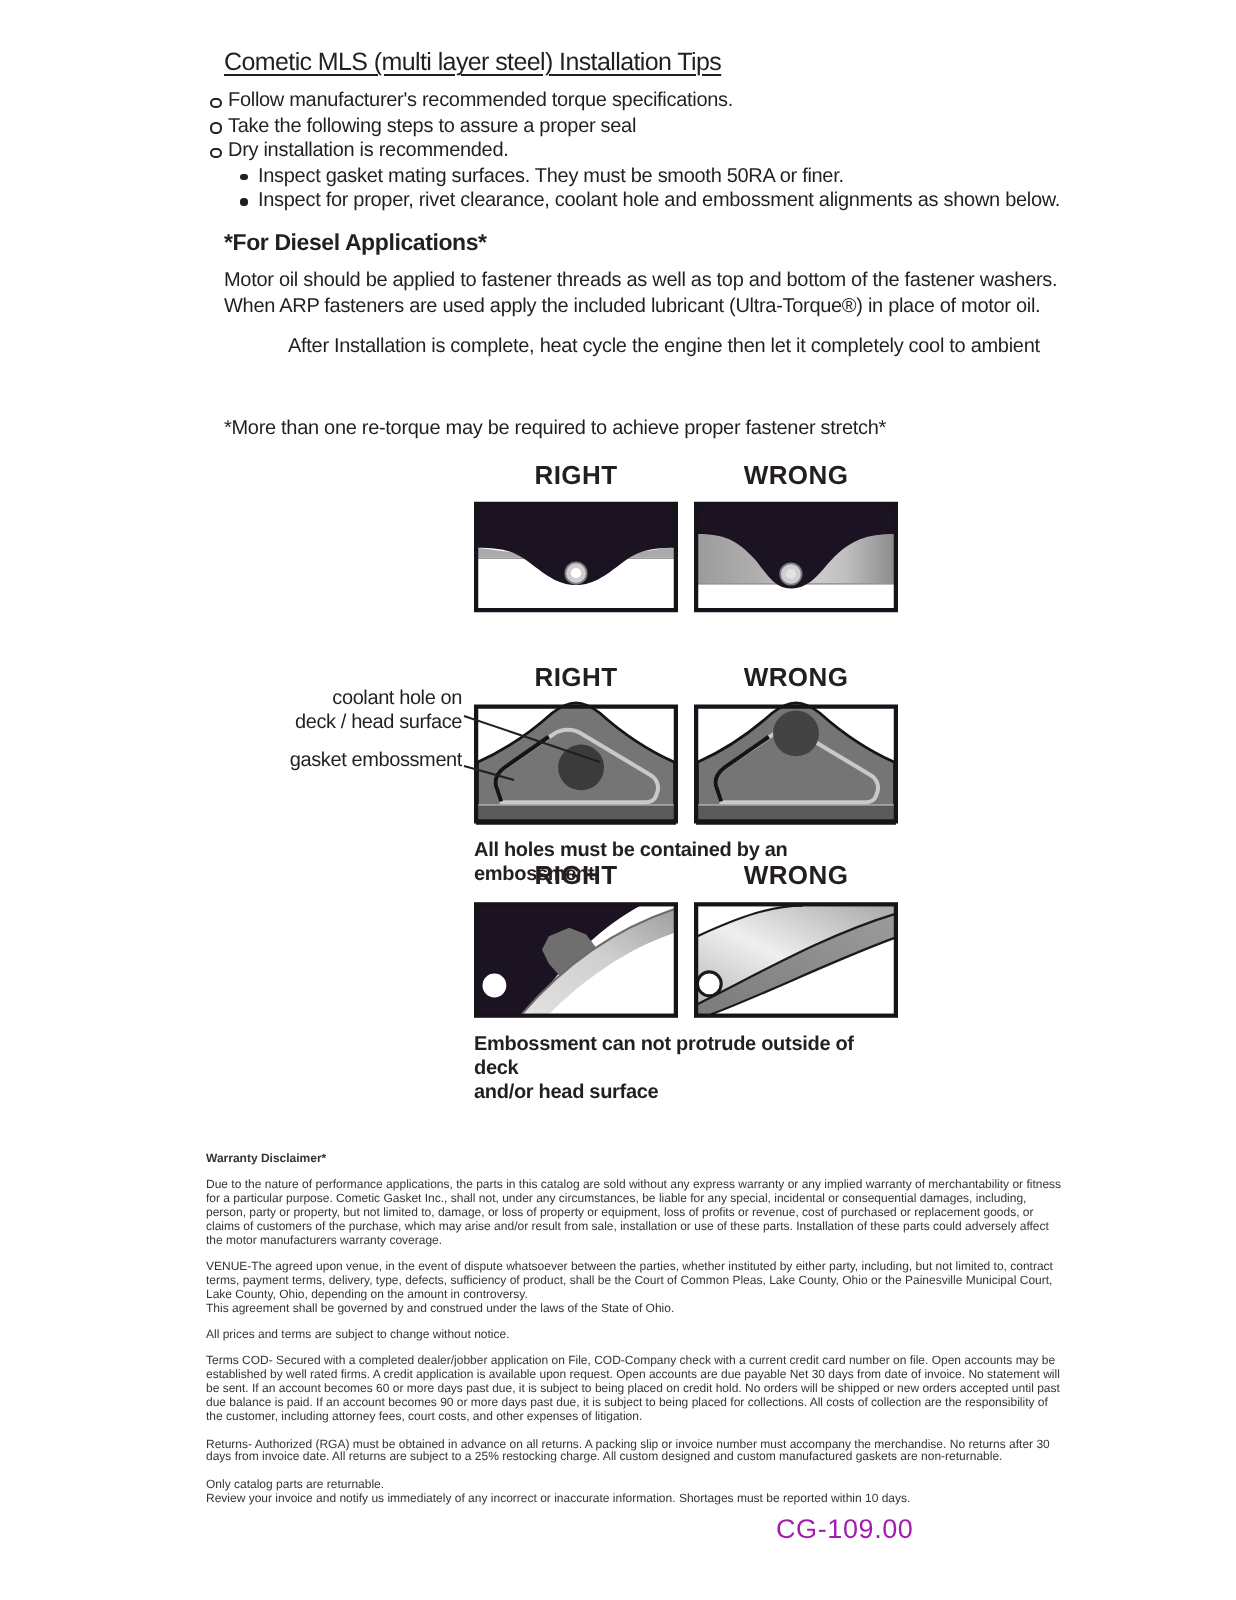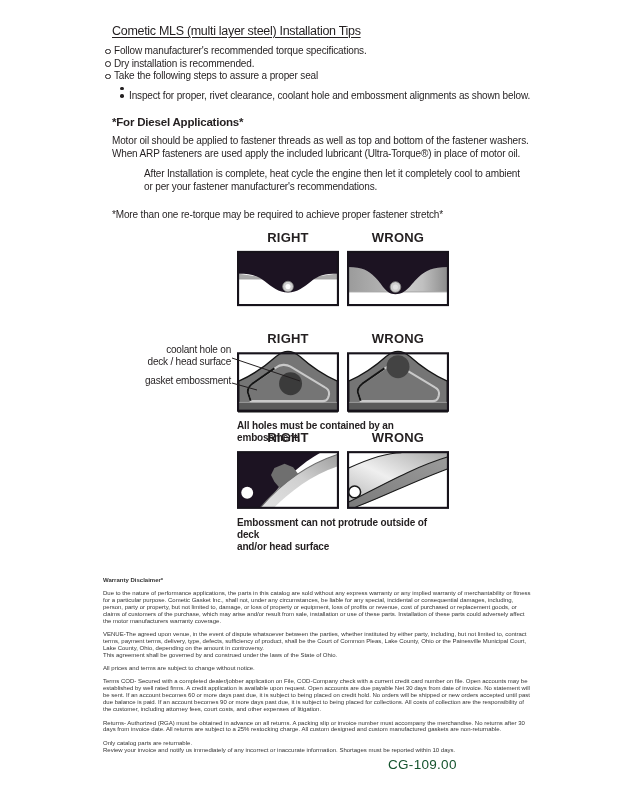--- a/index.html
+++ b/index.html
@@ -40,70 +40,70 @@
 
   .ann{position:absolute;width:125px;text-align:right;font-size:10px;letter-spacing:-0.2px;line-height:12px;}
   .ann1{left:106px;top:344px;}
   .ann2{left:106px;top:375px;}
   .leader{position:absolute;left:231px;top:352px;}
 
   .legal{position:absolute;left:103px;top:577px;width:430px;font-size:6px;line-height:6.9px;color:#343434;letter-spacing:0;}
   .legal .legal-h{font-weight:bold;margin:0 0 6px 0;}
   .legal p{margin:0 0 6.5px 0;}
   .legal p.tight{margin-bottom:0;}
-  .doc-code{position:absolute;left:388px;top:757px;font-size:13.5px;letter-spacing:0.3px;color:#14532d;}
+  .doc-code{position:absolute;left:388px;top:757px;font-size:13.5px;letter-spacing:0.3px;color:#a21caf;}
 </style>
 </head>
 <body>
 
 <div class="page">
 
   <div class="title">Cometic MLS (multi layer steel) Installation Tips</div>
 
   <div class="bullets">
     <div class="brow">
       <span class="mk">
           <span class="dot-open"></span>
         </span>
       <span class="txtline">Follow manufacturer's recommended torque specifications.</span>
     </div>
     <div class="brow">
       <span class="mk">
           <span class="dot-open"></span>
         </span>
+      <span class="txtline">Take the following steps to assure a proper seal</span>
+    </div>
+    <div class="brow">
+      <span class="mk">
+          <span class="dot-open"></span>
+        </span>
       <span class="txtline">Dry installation is recommended.</span>
     </div>
-    <div class="brow">
-      <span class="mk">
-          <span class="dot-open"></span>
-        </span>
-      <span class="txtline">Take the following steps to assure a proper seal</span>
-    </div>
     <div class="brow sub">
       <span class="mk">
           <span class="dot-fill"></span>
         </span>
+      <span class="txtline">Inspect gasket mating surfaces.  They must be smooth 50RA or finer.</span>
     </div>
     <div class="brow sub">
       <span class="mk">
           <span class="dot-fill"></span>
         </span>
       <span class="txtline">Inspect for proper, rivet clearance, coolant hole and embossment alignments as shown below.</span>
     </div>
   </div>
 
   <div class="diesel-h">*For Diesel Applications*</div>
 
   <div class="para p1">
     <div class="txtline">Motor oil should be applied to fastener threads as well as top and bottom of the fastener washers.</div>
     <div class="txtline">When ARP fasteners are used apply the included lubricant (Ultra-Torque®) in place of motor oil.</div>
   </div>
   <div class="para p2">
     <div class="txtline">After Installation is complete, heat cycle the engine then let it completely cool to ambient</div>
-    <div class="txtline">or per your fastener manufacturer's recommendations.</div>
   </div>
   <div class="para pnote">*More than one re-torque may be required to achieve proper fastener stretch*</div>
 
   <div class="fig fig1">
     <div class="labels">
       <div>RIGHT</div>
       <div>WRONG</div>
     </div>
     <div class="panels">
       <svg width="120" height="65" viewBox="0 0 120 65">

